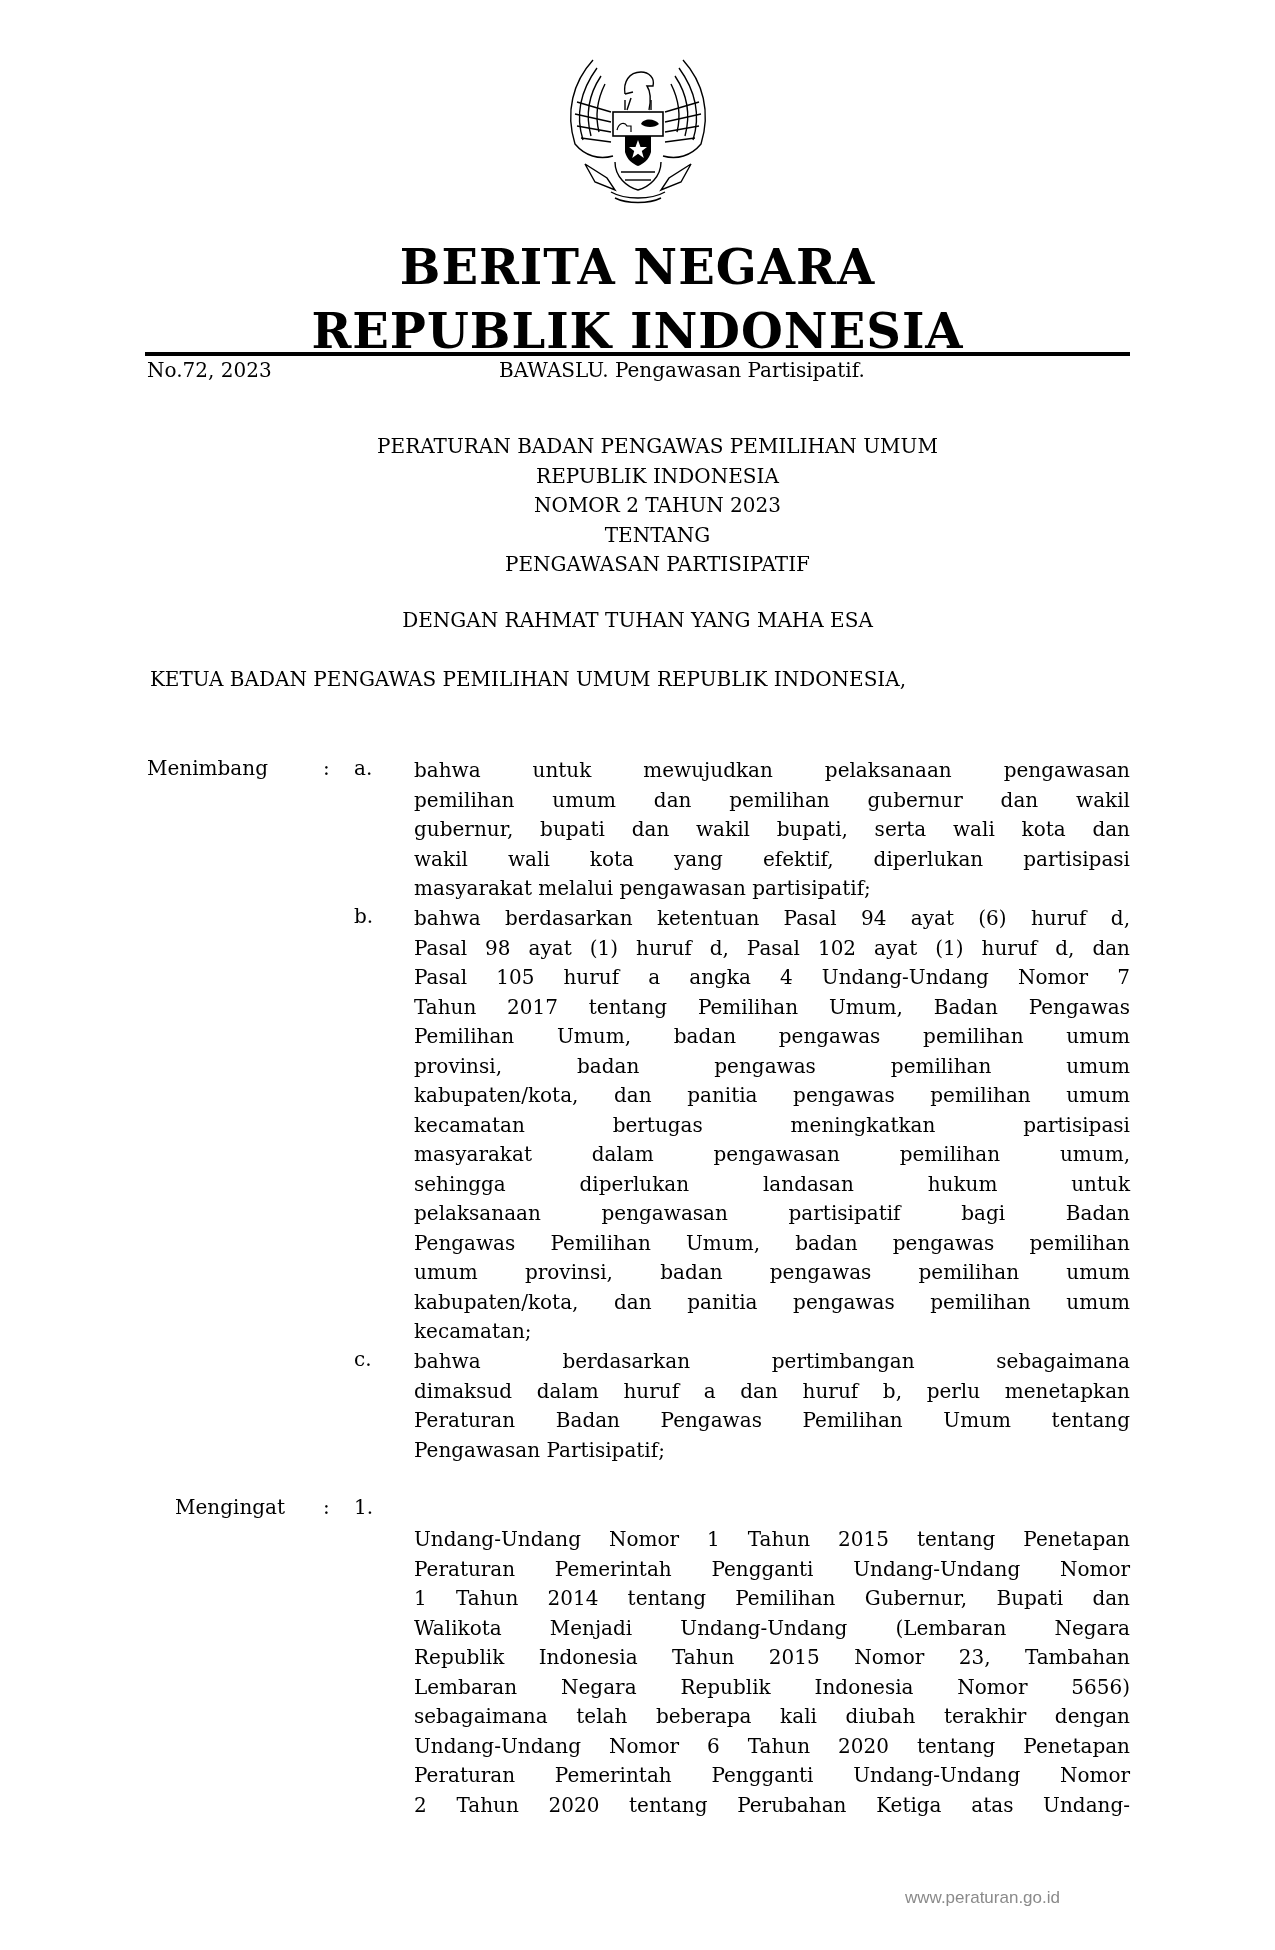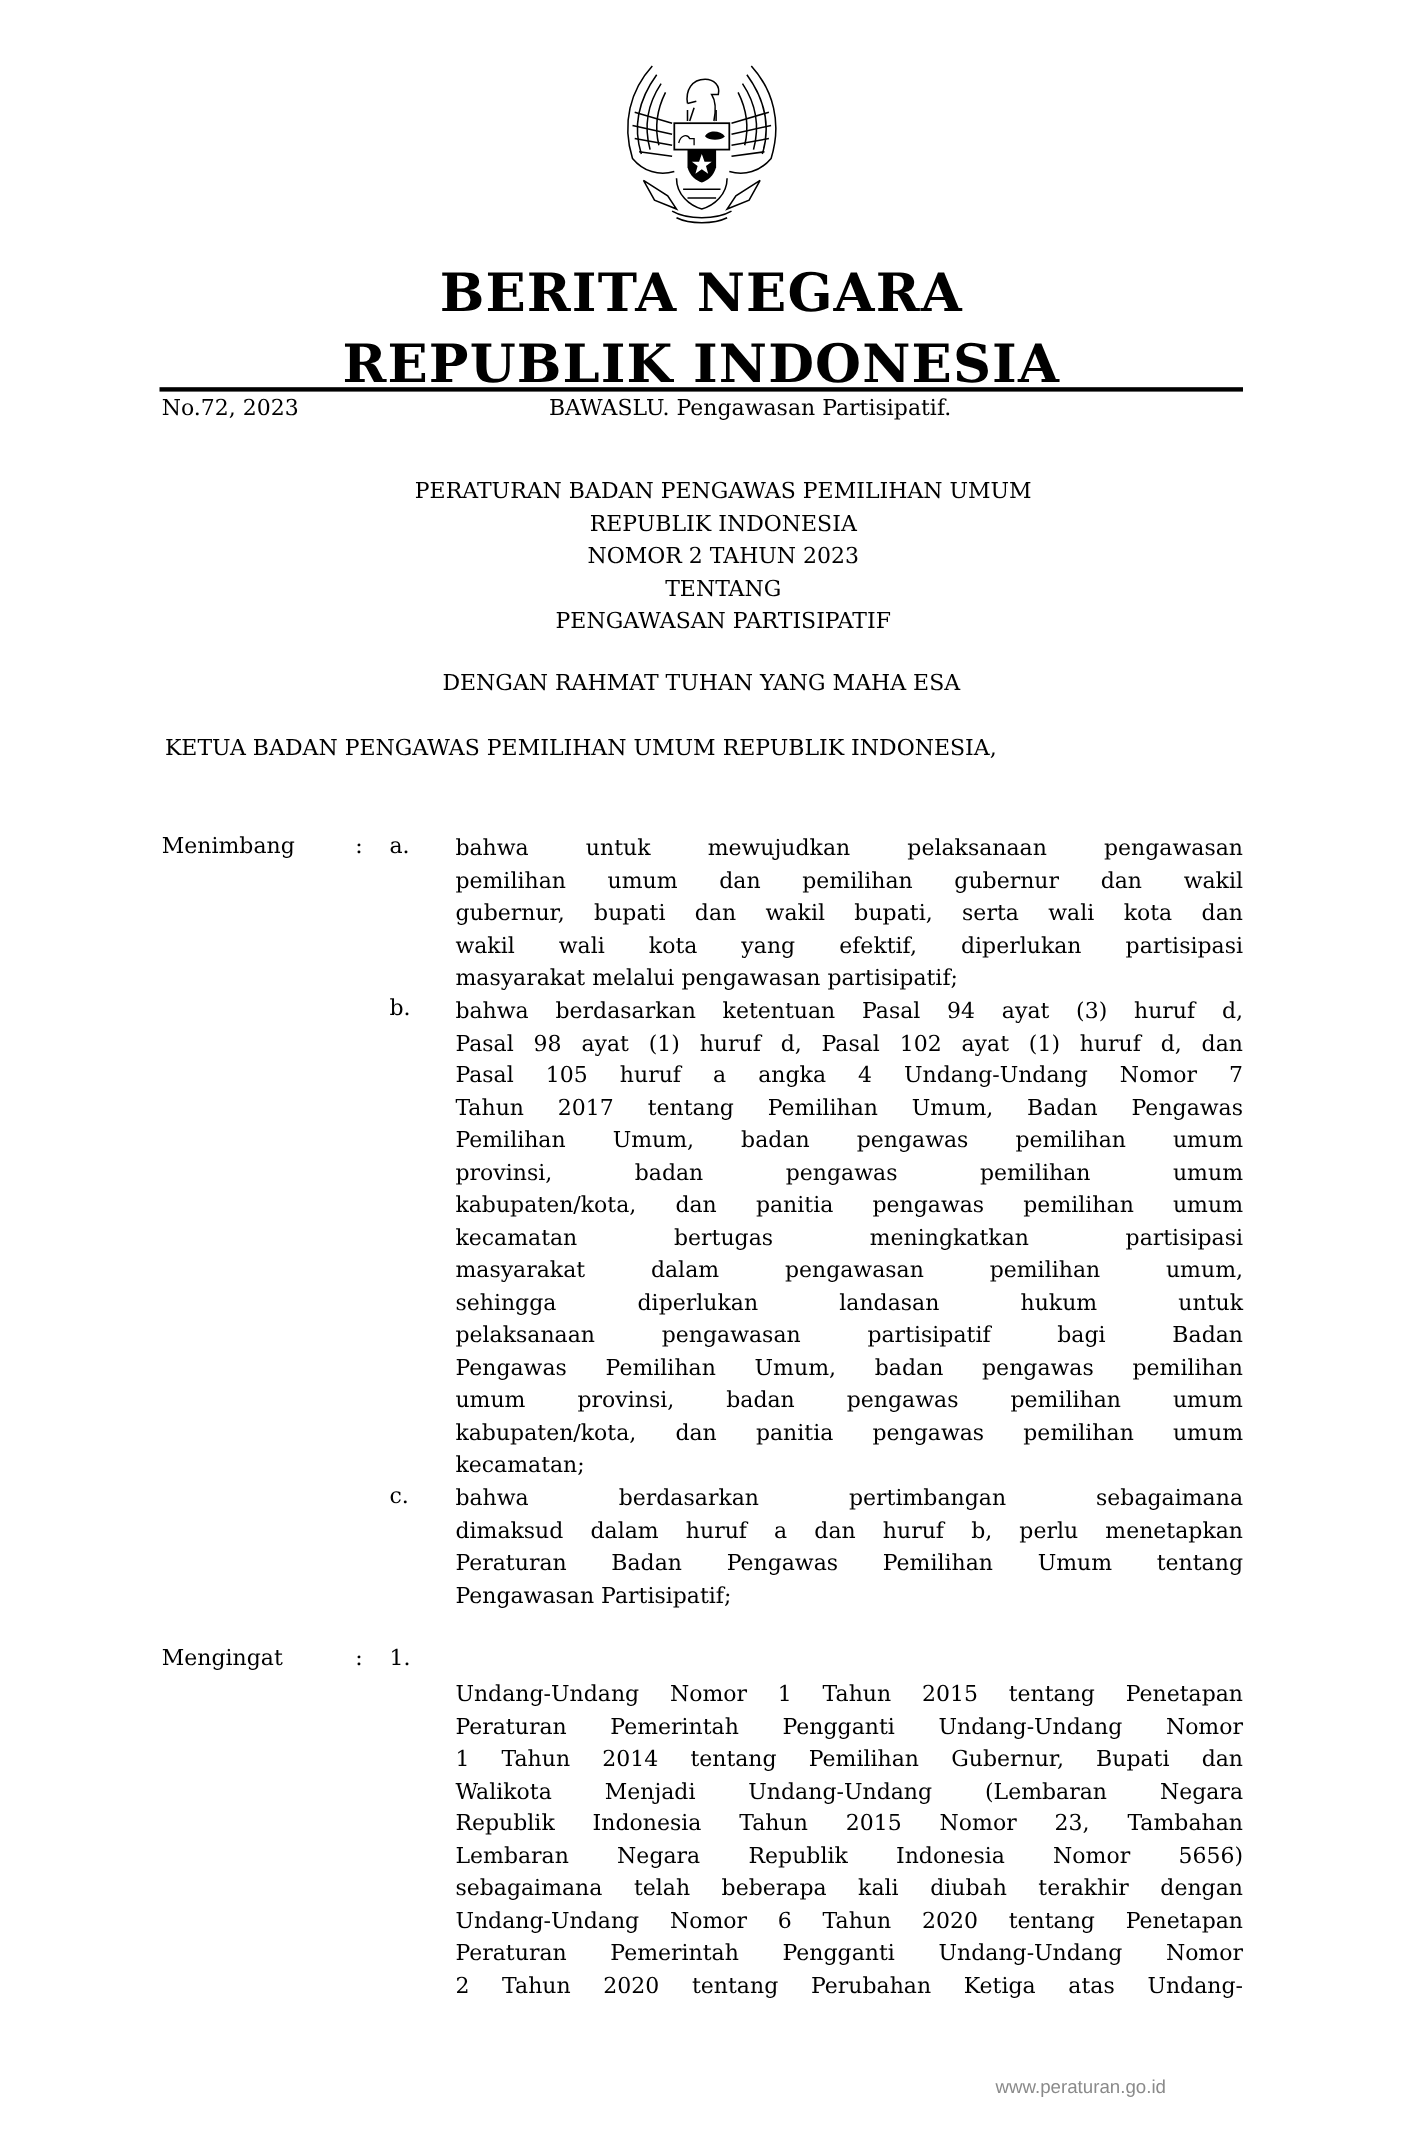--- a/index.html
+++ b/index.html
@@ -120,21 +120,21 @@
 <div class="item-text" style="top:756px;">
   <span class="ln">bahwa untuk mewujudkan pelaksanaan pengawasan</span>
   <span class="ln">pemilihan umum dan pemilihan gubernur dan wakil</span>
   <span class="ln">gubernur, bupati dan wakil bupati, serta wali kota dan</span>
   <span class="ln">wakil wali kota yang efektif, diperlukan partisipasi</span>
   <span class="ln last">masyarakat melalui pengawasan partisipatif;</span>
 </div>
 
 <div class="item-marker" style="top:904px;">b.</div>
 <div class="item-text" style="top:904px;">
-  <span class="ln">bahwa berdasarkan ketentuan Pasal 94 ayat (3) huruf d,</span>
+  <span class="ln">bahwa berdasarkan ketentuan Pasal 94 ayat (6) huruf d,</span>
   <span class="ln">Pasal 98 ayat (1) huruf d, Pasal 102 ayat (1) huruf d, dan</span>
   <span class="ln">Pasal 105 huruf a angka 4 Undang-Undang Nomor 7</span>
   <span class="ln">Tahun 2017 tentang Pemilihan Umum, Badan Pengawas</span>
   <span class="ln">Pemilihan Umum, badan pengawas pemilihan umum</span>
   <span class="ln">provinsi, badan pengawas pemilihan umum</span>
   <span class="ln">kabupaten/kota, dan panitia pengawas pemilihan umum</span>
   <span class="ln">kecamatan bertugas meningkatkan partisipasi</span>
   <span class="ln">masyarakat dalam pengawasan pemilihan umum,</span>
   <span class="ln">sehingga diperlukan landasan hukum untuk</span>
   <span class="ln">pelaksanaan pengawasan partisipatif bagi Badan</span>
@@ -145,21 +145,21 @@
 </div>
 
 <div class="item-marker" style="top:1347px;">c.</div>
 <div class="item-text" style="top:1347px;">
   <span class="ln">bahwa berdasarkan pertimbangan sebagaimana</span>
   <span class="ln">dimaksud dalam huruf a dan huruf b, perlu menetapkan</span>
   <span class="ln">Peraturan Badan Pengawas Pemilihan Umum tentang</span>
   <span class="ln last">Pengawasan Partisipatif;</span>
 </div>
 
-<div class="section-label" style="top:1495px;">Mengingat</div>
+<div class="section-label" style="top:1495px;margin-left:28px;">Mengingat</div>
 <div class="colon" style="top:1495px;">:</div>
 <div class="item-marker" style="top:1495px;">1.</div>
 <div class="item-text" style="top:1495px;margin-top:30px;">
   <span class="ln">Undang-Undang Nomor 1 Tahun 2015 tentang Penetapan</span>
   <span class="ln">Peraturan Pemerintah Pengganti Undang-Undang Nomor</span>
   <span class="ln">1 Tahun 2014 tentang Pemilihan Gubernur, Bupati dan</span>
   <span class="ln">Walikota Menjadi Undang-Undang (Lembaran Negara</span>
   <span class="ln">Republik Indonesia Tahun 2015 Nomor 23, Tambahan</span>
   <span class="ln">Lembaran Negara Republik Indonesia Nomor 5656)</span>
   <span class="ln">sebagaimana telah beberapa kali diubah terakhir dengan</span>

